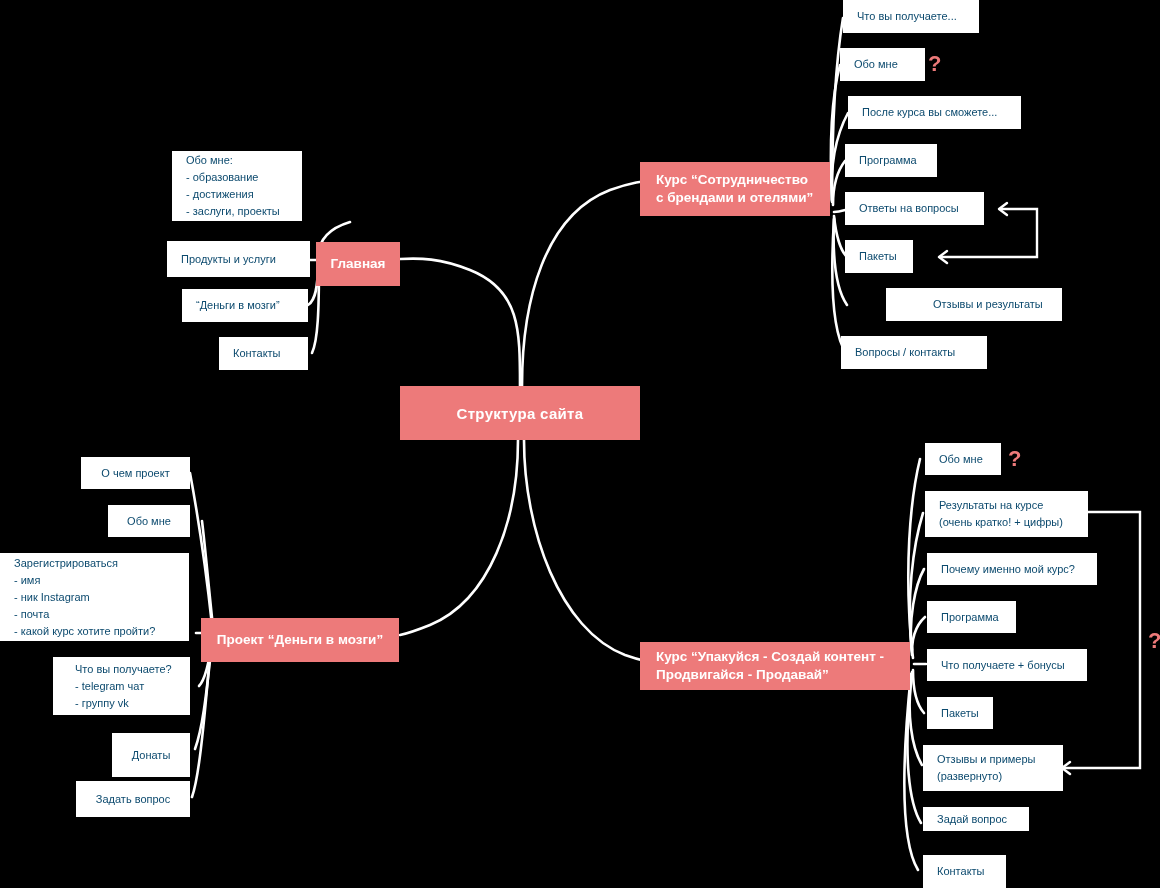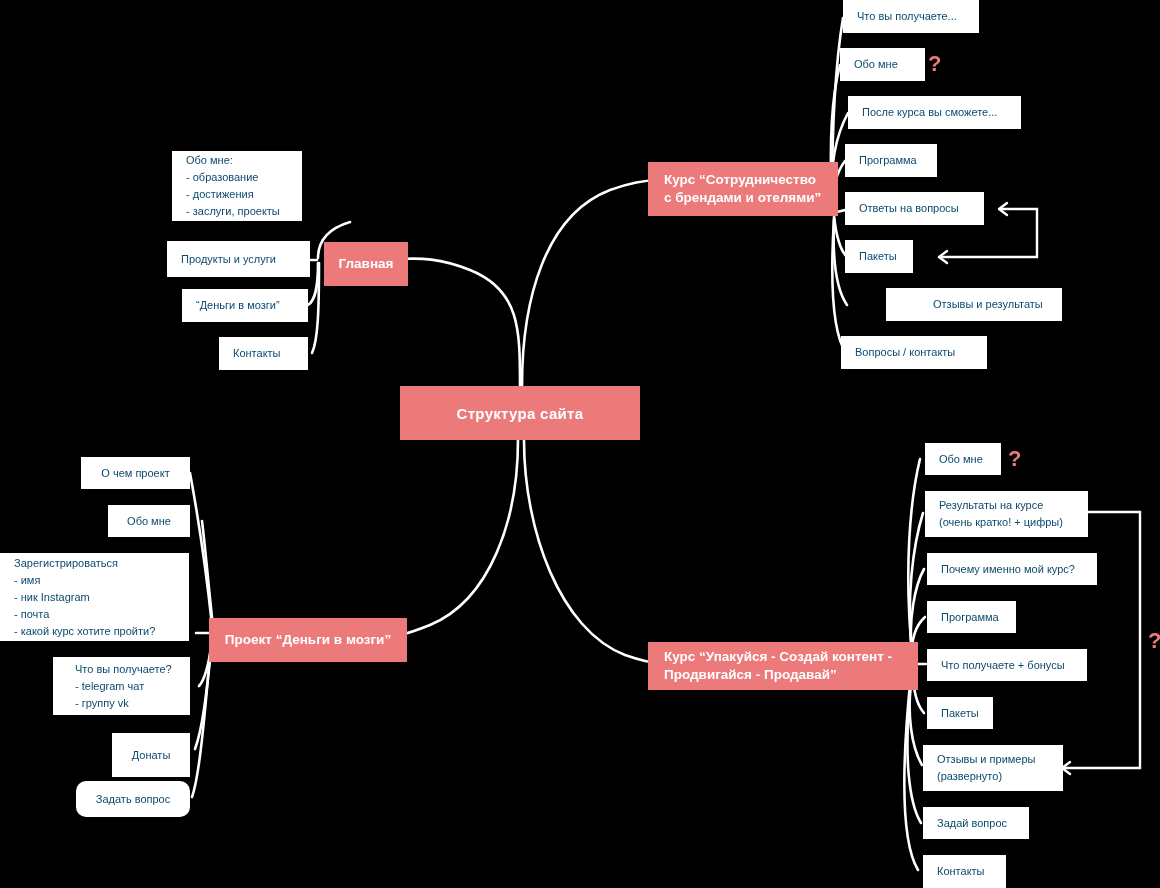--- a/index.html
+++ b/index.html
@@ -12,21 +12,21 @@
 
   .node{position:absolute;box-sizing:border-box;display:flex;align-items:center;}
   .leaf{
     background:#ffffff;color:#0c4a6e;
     font-size:11px;line-height:17px;
     padding:9px 14px;white-space:pre;align-items:center;
   }
   .leaf.center-txt{justify-content:center;}
   .accent{
     background:#ED7A7A;color:#ffffff;font-weight:bold;
-    font-size:13.5px;line-height:18px;padding:22px 16px;white-space:pre;margin-left:8px;
+    font-size:13.5px;line-height:18px;padding:22px 16px;white-space:pre;
   }
   .root{
     background:#ED7A7A;color:#ffffff;font-weight:bold;
     font-size:15px;letter-spacing:.3px;
     justify-content:center;white-space:pre;
   }
   .qmark{
     position:absolute;color:#ED7A7A;font-weight:bold;font-size:22px;
     line-height:22px;font-family:"Liberation Sans","DejaVu Sans",sans-serif;
   }
@@ -173,21 +173,21 @@
 - какой курс хотите пройти?</span>
   </div>
   <div class="node leaf" style="left:53px;top:657px;width:137px;height:58px;padding-left:22px;">
     <span>Что вы получаете?
 - telegram чат
 - группу vk</span>
   </div>
   <div class="node leaf center-txt" style="left:112px;top:733px;width:78px;height:44px;">
     <span>Донаты</span>
   </div>
-  <div class="node leaf center-txt" style="left:76px;top:781px;width:114px;height:36px;border-radius:10px;">
+  <div class="node leaf center-txt" style="left:76px;top:781px;width:114px;height:36px;">
     <span>Задать вопрос</span>
   </div>
 
   <div class="node accent" style="left:640px;top:642px;width:270px;height:48px;">
     <span>Курс “Упакуйся - Создай контент -
 Продвигайся - Продавай”</span>
   </div>
 
   <div class="node leaf" style="left:925px;top:443px;width:76px;height:32px;">
     <span>Обо мне</span>
@@ -209,20 +209,20 @@
   </div>
   <div class="node leaf" style="left:927px;top:697px;width:66px;height:32px;">
     <span>Пакеты</span>
   </div>
   <div class="node leaf" style="left:923px;top:745px;width:140px;height:46px;">
     <span>Отзывы и примеры
 (развернуто)</span>
   </div>
   <div class="qmark" style="left:1148px;top:630px;">?</div>
 
-  <div class="node leaf" style="left:923px;top:807px;width:106px;height:32px;">
+  <div class="node leaf" style="left:923px;top:807px;width:106px;height:24px;">
     <span>Задай вопрос</span>
   </div>
   <div class="node leaf" style="left:923px;top:855px;width:83px;height:33px;">
     <span>Контакты</span>
   </div>
 
 </div>
 
 </body></html>

